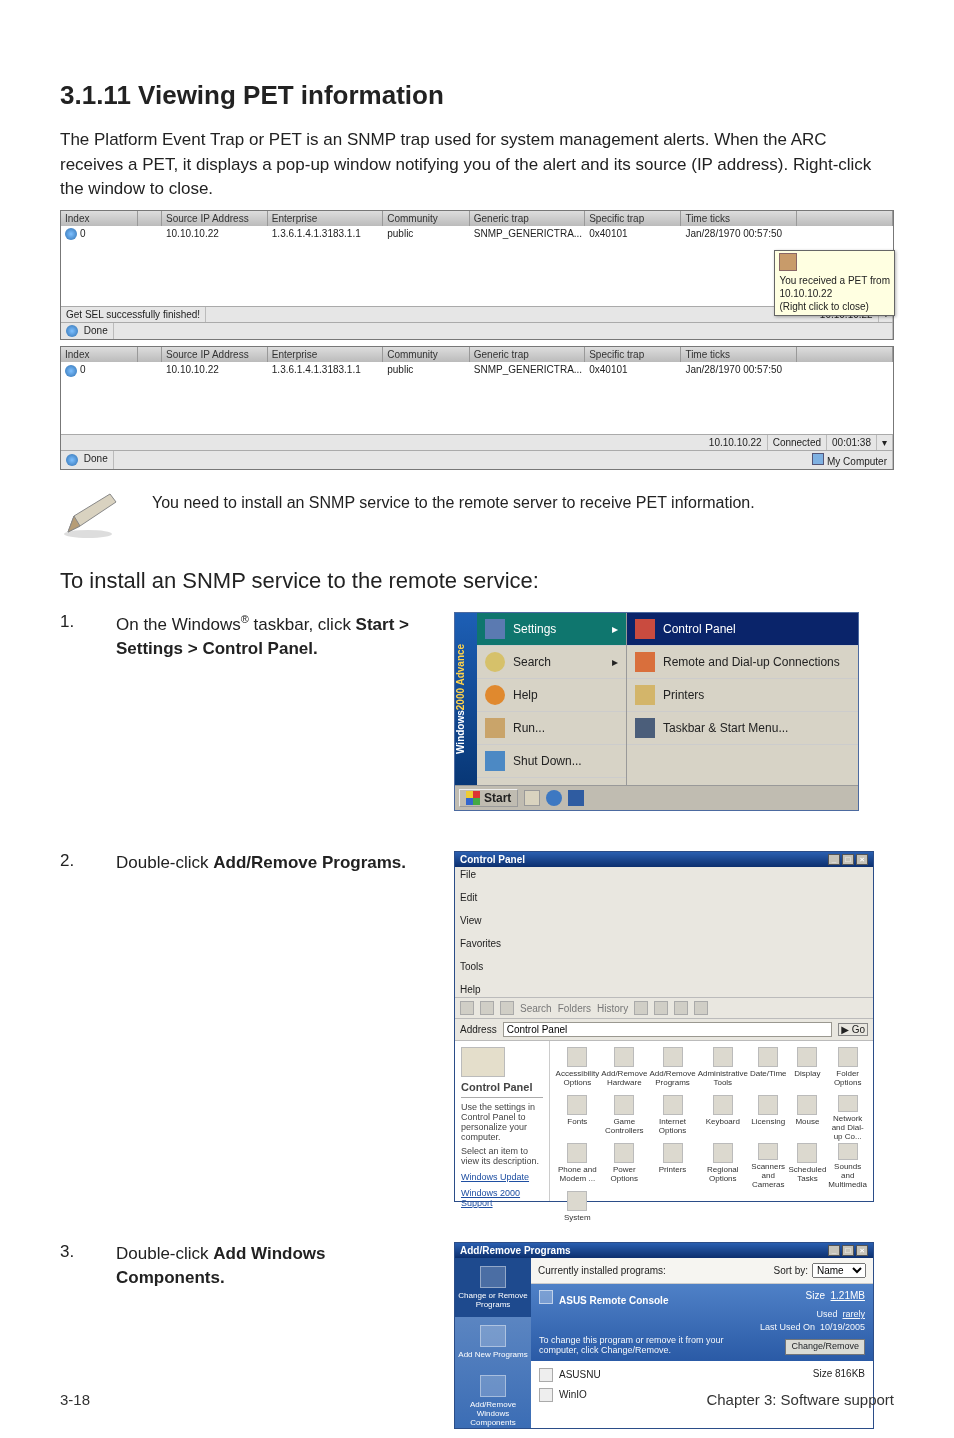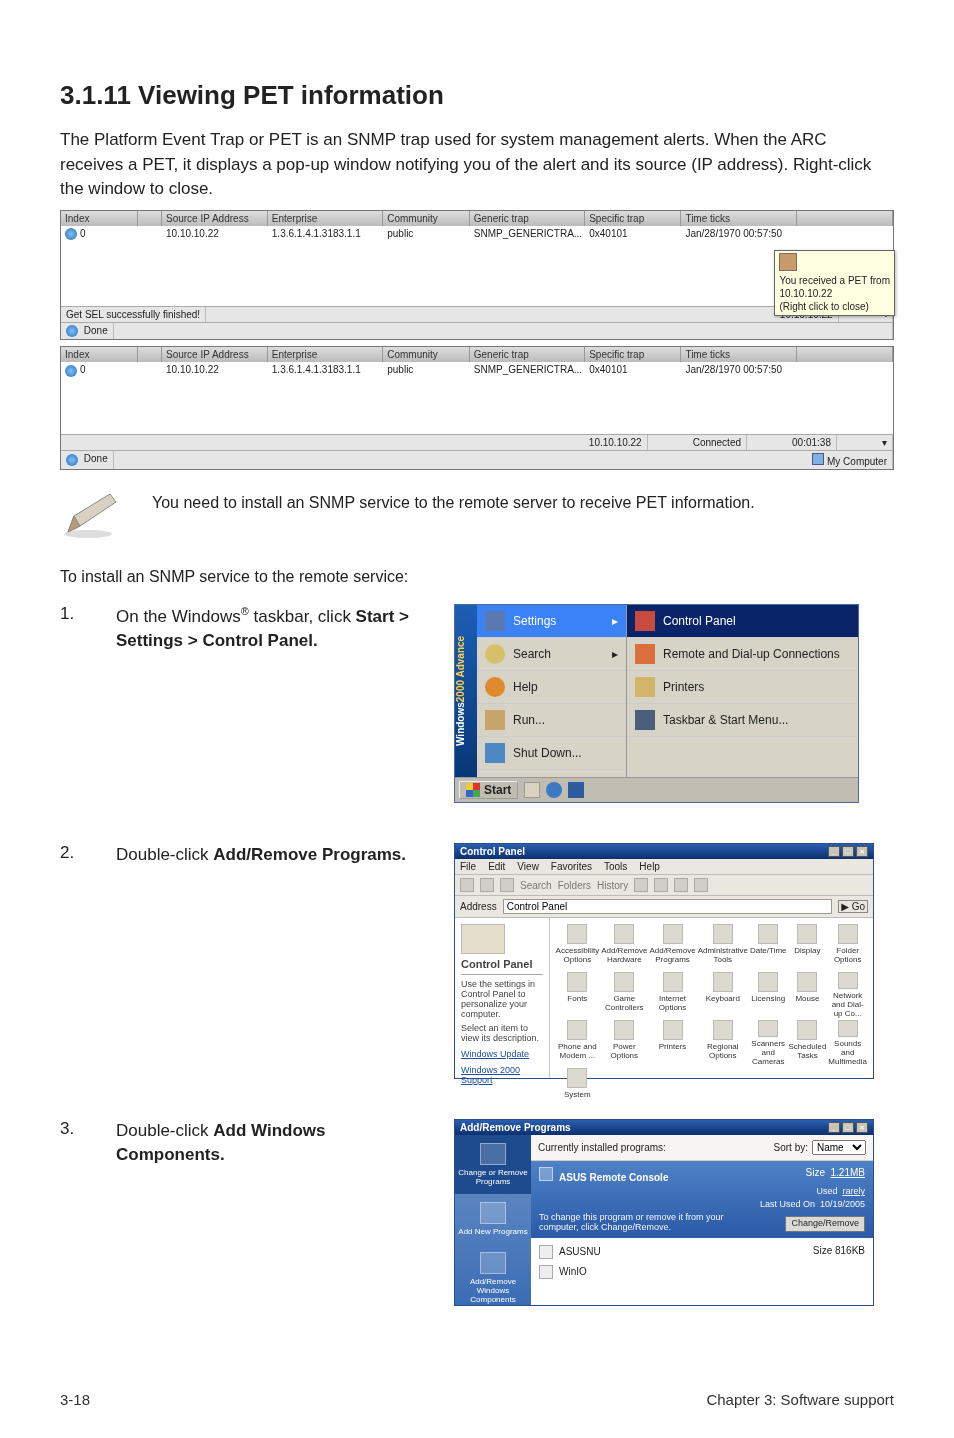--- a/index.html
+++ b/index.html
@@ -70,21 +70,20 @@
   }
   .tooltip .shield {
     width: 18px; height: 18px; background:#c89b6a; border:1px solid #866;
     display:block; margin-bottom:3px;
   }
   .statusbar {
     display: flex;
     background: #e6e6e6;
     border-top: 1px solid #aaa;
     font-size: 10px;
-    gap: 40px;
   }
   .statusbar .cell {
     border-right: 1px solid #bbb;
     padding: 2px 5px;
   }
   .statusbar .spacer { flex: 1; }
 
   
   .note-row {
     display: flex;
@@ -92,21 +91,21 @@
     gap: 28px;
     margin: 18px 0 28px 0;
   }
   .pencil {
     width: 64px; height: 52px; position: relative;
     flex-shrink: 0;
   }
   .pencil svg { width: 100%; height: 100%; }
   .note-text { font-size: 16px; line-height: 1.4; padding-top: 4px; }
 
-  .section-lead { font-size: 16px; margin: 0 0 18px 0; }
+  .section-lead { font-size: 22px; margin: 0 0 18px 0; }
 
   
   .step {
     display: flex;
     gap: 28px;
     margin-bottom: 40px;
   }
   .step-num { width: 28px; font-size: 17px; }
   .step-text { font-size: 17px; line-height: 1.4; width: 310px; }
   .step-text .sup { font-size: 11px; vertical-align: super; }
@@ -136,21 +135,21 @@
   .sm-left {
     width: 150px;
     background:#d7d3c6;
     border-right:1px solid #999;
   }
   .sm-left .sm-item, .sm-right .sm-item {
     display:flex; align-items:center; gap:8px;
     padding:6px 8px;
     border-bottom:1px solid #ccc;
   }
-  .sm-left .sm-item.highlight { background:#3b82f6; color:#fff;text-align:center; }
+  .sm-left .sm-item.highlight { background:#0f766e; color:#fff;text-align:center; }
   .sm-right { flex:1; background:#d7d3c6; }
   .sm-right .sm-item.highlight { background:#0a246a; color:#fff; }
   .sm-glyph { width:20px; height:20px; display:inline-block; }
   .sm-taskbar {
     background:#c0bcb1; display:flex; align-items:center; gap:6px;
     padding:3px 4px; border-top:1px solid #999;
   }
   .sm-startbtn {
     background:#c0bcb1; border:1px outset #eee; padding:1px 6px;
     display:flex; align-items:center; gap:4px; font-weight:bold;
@@ -170,21 +169,21 @@
     color:#fff; padding:2px 5px;
     display:flex; justify-content:space-between; align-items:center;
     font-size:10px;
     font-weight:bold;
   }
   .wb { display:flex; gap:2px; }
   .wb span { width:12px;height:11px;background:#c6c3b9;border:1px solid #555;
     display:flex;align-items:center;justify-content:center;font-size:8px;}
   .cp-menu {
     background:#e9e7e0; padding:2px 5px; display:flex; gap:12px;
-    font-size:10px; border-bottom:1px solid #bbb;
+    font-size:10px; border-bottom:1px solid #bbb;flex-direction:column;
   }
   .cp-toolbar {
     background:#e9e7e0; padding:3px 5px; display:flex; gap:6px; align-items:center;
     border-bottom:1px solid #bbb; font-size:10px; color:#777;
   }
   .tb-btn { width:14px;height:14px;background:#d0cec6;border:1px solid #aaa; }
   .cp-addr {
     background:#e9e7e0; padding:3px 5px; display:flex; gap:6px; align-items:center;
     border-bottom:1px solid #bbb; font-size:10px;
   }

